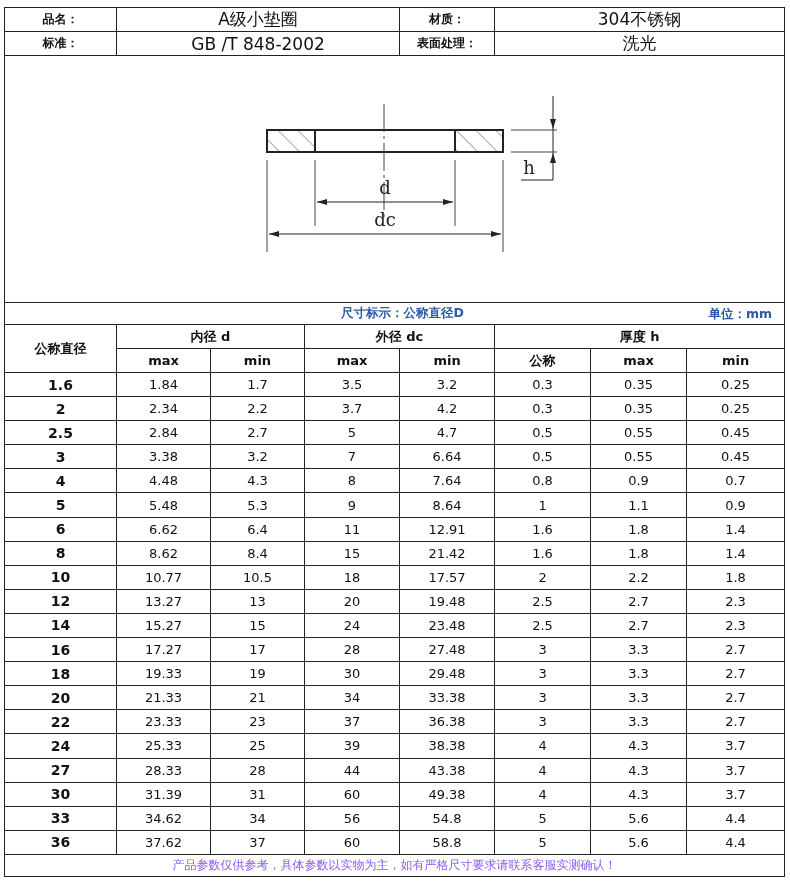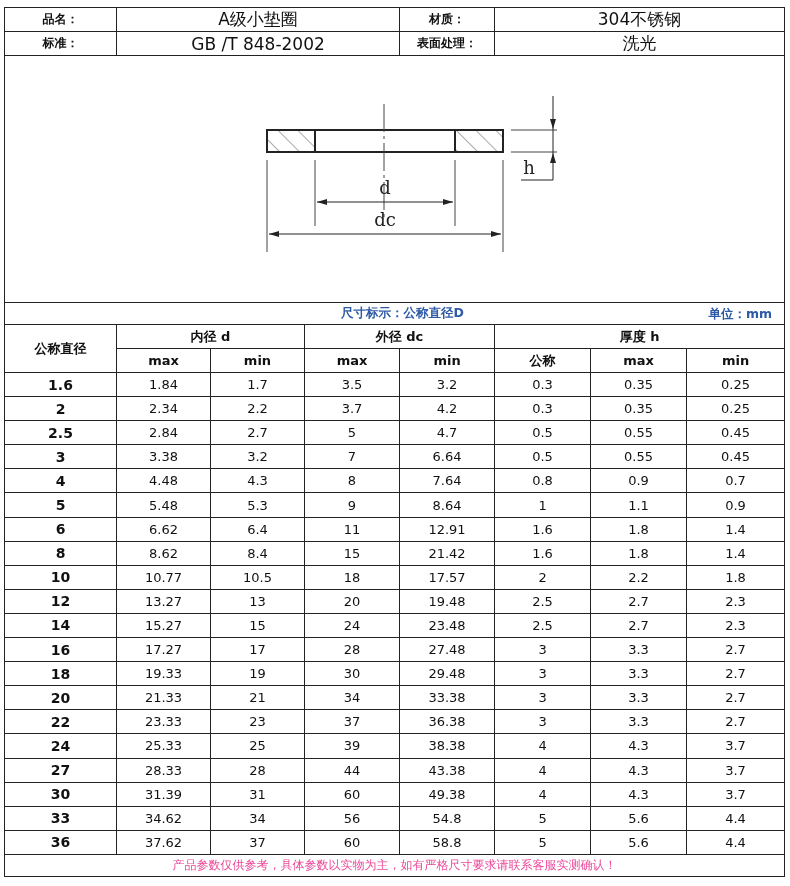--- a/index.html
+++ b/index.html
@@ -9,21 +9,21 @@
   td { border:1.5px solid #222; text-align:center; vertical-align:middle; padding:0; overflow:hidden; white-space:nowrap; }
   .info td { height:22px; font-size:17px; }
   .info td.lbl { font-weight:bold; font-size:12px; }
   .diagram-cell { height:246px; position:relative; }
   .section td { height:21px;padding-left:16px; }
   .sec-title { color:#2e5aa6; font-weight:bold; font-size:12.5px; position:relative; }
   .sec-unit { position:absolute; right:12px; top:3px; color:#2e5aa6; font-weight:bold; font-size:12.5px; }
   .hdr td { height:23px; font-weight:bold; font-size:13px; }
   .data td { height:23.1px; font-size:13px; }
   .data td.nom { font-weight:bold; font-size:14px; }
-  .footer td { height:21px; color:#ec4899; font-size:12px;font-family:Liberation Serif, serif; }
+  .footer td { height:21px; color:#8b5cf6; font-size:12px;font-family:Liberation Serif, serif; }
   svg text { font-family:"DejaVu Serif", serif; }
 </style>
 </head>
 <body>
 
 <div class="sheet">
   <table>
     <colgroup>
       <col style="width:112px">
         <col style="width:94px">

